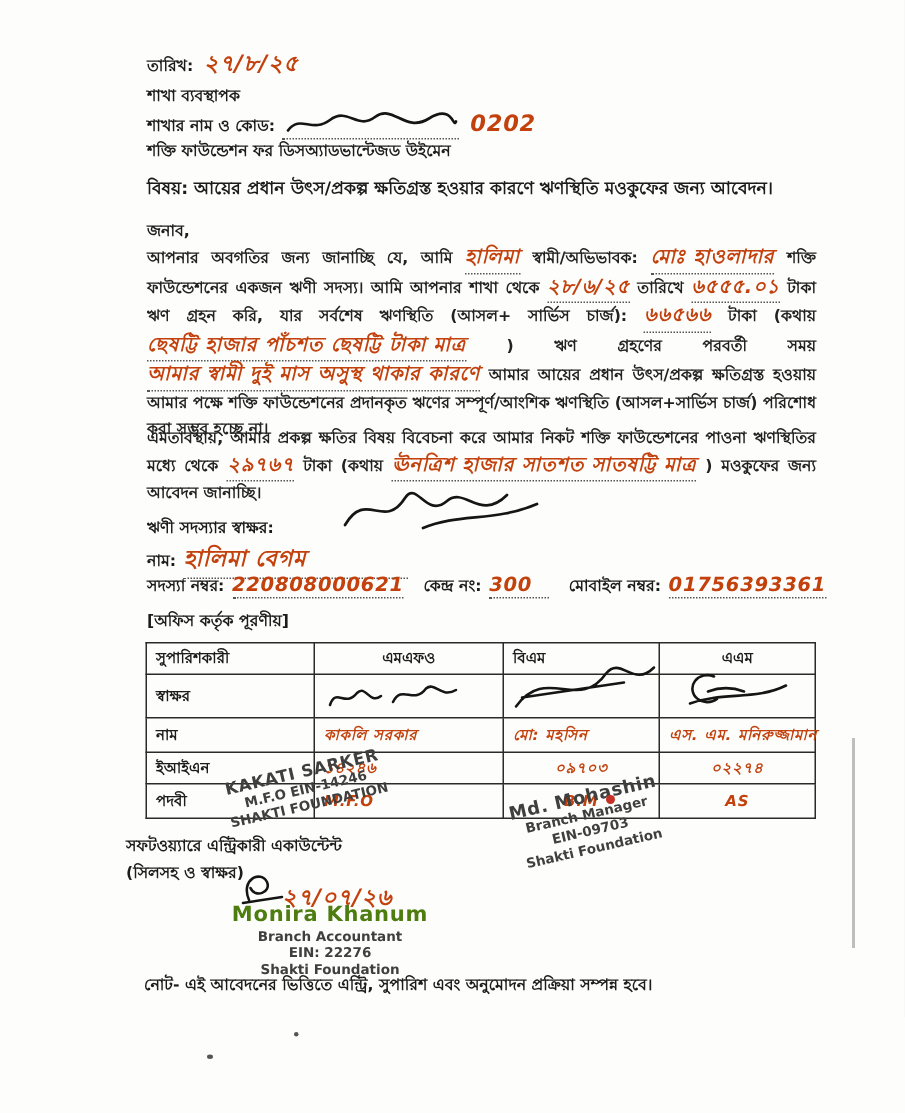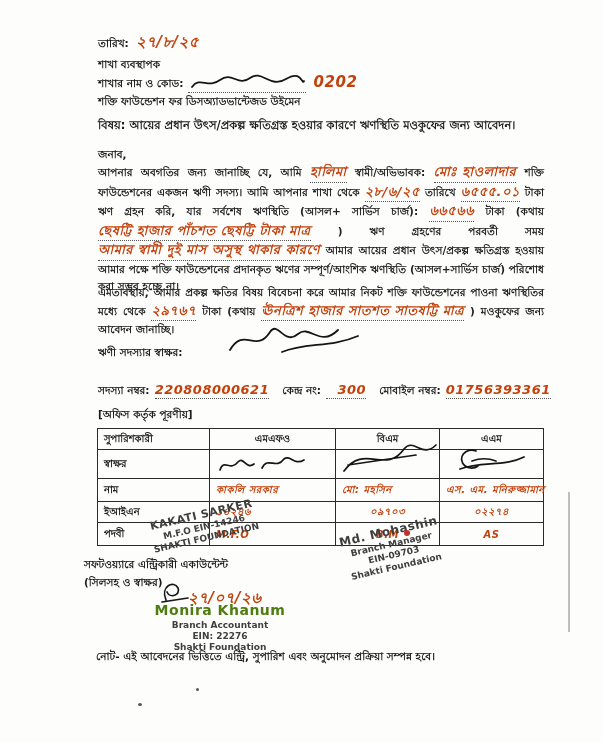--- a/index.html
+++ b/index.html
@@ -4,21 +4,21 @@
 <style>
   html,body{margin:0;padding:0;}
   body{background:#e9e9e9;font-family:"DejaVu Sans","Liberation Sans",sans-serif;}
   .page{position:relative;width:603px;height:742px;background:#fdfdfc;overflow:hidden;color:#1c1c1c;}
   .abs{position:absolute;}
   .printed{font-weight:bold;font-size:10.5px;line-height:17px;color:#1c1c1c;}
   .subject{font-weight:bold;font-size:11.5px;}
   .para{font-weight:bold;font-size:10.5px;line-height:17.5px;text-align:justify;color:#222;}
   .hw{font-style:italic;font-weight:bold;font-size:13px;color:#c2410c;letter-spacing:.5px;white-space:nowrap;}
   .hw-big{font-size:15px;}
-  .dots{border-bottom:1.4px dotted #555;display:inline-block;text-align:right;}
+  .dots{border-bottom:1.4px dotted #555;display:inline-block;text-align:left;}
   .sig-svg{display:inline-block;vertical-align:middle;}
   table.office{border-collapse:collapse;width:446px;table-layout:fixed;}
   table.office td{border:1.6px solid #2a2a2a;padding:1px 6px;font-weight:bold;font-size:10px;vertical-align:middle;overflow:visible;}
   .stamp{font-weight:bold;color:#3f3f3f;text-align:center;line-height:1.25;}
   .stamp .s1{font-size:11px;letter-spacing:.5px;}
   .stamp .s2{font-size:9px;}
   .note{font-weight:bold;font-size:10.5px;}
   .artifact-line{background:#8a8a8a;opacity:.55;}
   .speck{background:#555;border-radius:50%;}
   .red-dot{background:#c53127;border-radius:50%;width:6px;height:6px;}
@@ -75,20 +75,24 @@
     <span>টাকা (কথায়</span>
     <span class="dots"><span class="hw">ঊনত্রিশ হাজার সাতশত সাতষট্টি মাত্র</span></span>
     <span>) মওকুফের জন্য আবেদন জানাচ্ছি।</span>
   </div>
 
   <div class="abs printed" style="top:344px;left:98px;">ঋণী সদস্যার স্বাক্ষর:</div>
   <svg class="abs" style="top:322px;left:226px;" width="140" height="36" viewBox="0 0 140 36">
     <path d="M4,28 C18,4 30,32 44,10 C52,-2 58,24 72,12 C84,2 94,26 112,8 M56,30 C80,20 104,26 132,14" fill="none" stroke="#151515" stroke-width="1.8" stroke-linecap="round"></path>
   </svg>
 
+  <div class="abs" style="top:360px;left:98px;">
+    <span class="printed">নাম:</span>
+    <span class="dots" style="min-width:150px;"><span class="hw hw-big">হালিমা বেগম</span></span>
+  </div>
 
   <div class="abs" style="top:379px;left:98px;white-space:nowrap;">
     <span class="printed">সদস্যা নম্বর:</span>
     <span class="dots"><span class="hw">220808000621</span></span>
     <span class="printed" style="margin-left:8px;">কেন্দ্র নং:</span>
     <span class="dots" style="min-width:40px;"><span class="hw">300</span></span>
     <span class="printed" style="margin-left:8px;">মোবাইল নম্বর:</span>
     <span class="dots"><span class="hw">01756393361</span></span>
   </div>
 
@@ -98,21 +102,21 @@
     <colgroup>
         <col style="width:112px;">
         <col style="width:126px;">
         <col style="width:104px;">
         <col style="width:104px;">
       </colgroup>
     <tbody>
         <tr>
       <td style="height:18px;">সুপারিশকারী</td>
       <td style="text-align:center;">এমএফও</td>
-      <td style="text-align:center;">বিএম</td>
+      <td style="text-align:left;">বিএম</td>
       <td style="text-align:center;">এএম</td>
     </tr>
     <tr>
       <td style="height:26px;">স্বাক্ষর</td>
       <td>
         <svg class="sig-svg" width="92" height="22" viewBox="0 0 92 22">
           <path d="M4,17 C8,5 14,19 22,9 C28,3 30,17 38,11 M46,15 C52,3 60,17 68,6 C74,1 78,13 88,7" fill="none" stroke="#151515" stroke-width="1.7" stroke-linecap="round"></path>
         </svg>
       </td>
       <td>

